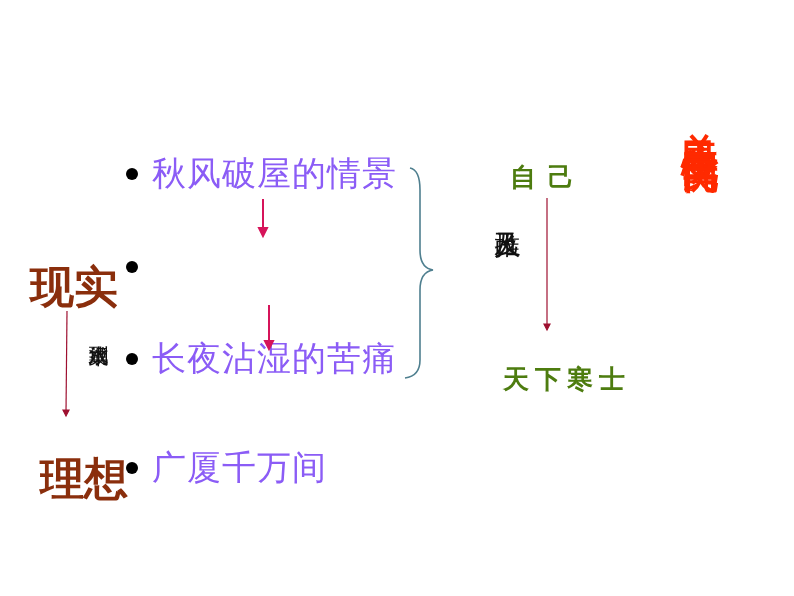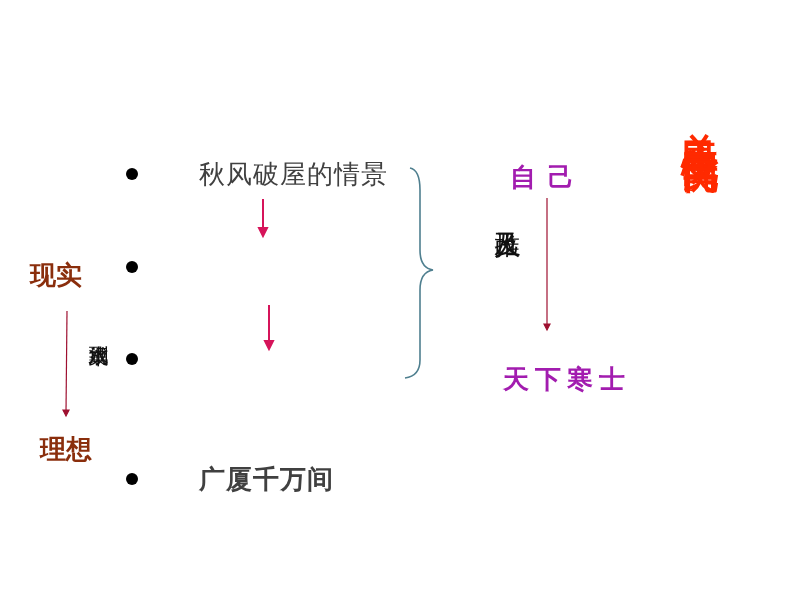--- a/index.html
+++ b/index.html
@@ -1,41 +1,42 @@
 <!DOCTYPE html>
 <html><head>
 <meta charset="utf-8">
 <style>
   html, body { margin: 0; padding: 0; }
   body { width: 794px; height: 596px; background: #ffffff; position: relative; overflow: hidden;
          font-family: "DejaVu Sans", "Liberation Sans", sans-serif; }
   .abs { position: absolute; }
   .bullet-row { position: absolute; left: 126px; display: flex; align-items: center; height: 44px; }
   .dot { width: 12px; height: 12px; border-radius: 50%; background: #000; margin-right: 14px; }
-  .row-text { font-size: 26px; color: #404040; letter-spacing: 1px; font-family: "DejaVu Serif", "Liberation Serif", serif; margin-left: 47px; }
-  .label-big { font-size: 26px; font-weight: bold; color: #8a2e0c; font-family: "DejaVu Sans", sans-serif; }
+  .row-text { font-size: 34px; color: #8b5cf6; letter-spacing: 1px; font-family: "DejaVu Serif", "Liberation Serif", serif; }
+  .label-big { font-size: 44px; font-weight: bold; color: #8a2e0c; font-family: "DejaVu Sans", sans-serif; }
   .vtext { writing-mode: vertical-rl; text-orientation: upright; color: #111; }
   .vred { writing-mode: vertical-rl; text-orientation: upright; color: #ff2a00; font-weight: bold;
           font-size: 36px; letter-spacing: 4px; font-family: "DejaVu Sans", sans-serif; }
-  .bold-cn { font-size: 26px; font-weight: bold; color: #a21caf; letter-spacing: 12px; font-family: "DejaVu Serif", serif; }
+  .bold-cn { font-size: 26px; font-weight: bold; color: #4d7c0f; letter-spacing: 12px; font-family: "DejaVu Serif", serif; }
 </style>
 </head>
 <body>
 
 <div class="bullet-row" style="top:152px;">
   <span class="dot"></span>
   <span class="row-text">秋风破屋的情景</span>
 </div>
 <div class="bullet-row" style="top:245px;">
   <span class="dot"></span>
 </div>
 <div class="bullet-row" style="top:337px;">
   <span class="dot"></span>
+  <span class="row-text">长夜沾湿的苦痛</span>
 </div>
-<div class="bullet-row" style="top:457px;font-weight:bold;">
+<div class="bullet-row" style="top:446px;">
   <span class="dot"></span>
   <span class="row-text">广厦千万间</span>
 </div>
 
 <svg class="abs" style="left:0;top:0;" width="794" height="596">
   <g stroke="#d6145a" stroke-width="2" fill="#d6145a">
     <line x1="263" y1="199" x2="263" y2="230"></line>
     <polygon points="259,228 267,228 263,236"></polygon>
   </g>
   <g stroke="#d6145a" stroke-width="2" fill="#d6145a">
@@ -49,19 +50,19 @@
   <g stroke="#9e1030" stroke-width="1.2" fill="#9e1030">
     <line x1="547" y1="198" x2="547" y2="326"></line>
     <polygon points="544,324 550,324 547,330"></polygon>
   </g>
 
   <path d="M410,168 Q420,170 420,190 L420,250 Q420,268 433,270 Q420,272 420,290 L420,360 Q420,376 405,378" stroke="#4f7f8f" stroke-width="1.6" fill="none"></path>
 </svg>
 
 <div class="abs label-big" style="left:30px;top:258px;">现实</div>
 <div class="abs vtext" style="left:88px;top:330px;font-size:20px;line-height:22px;">水到渠成</div>
-<div class="abs label-big" style="left:40px;top:432px;">理想</div>
+<div class="abs label-big" style="left:40px;top:450px;">理想</div>
 
 <div class="abs bold-cn" style="left:510px;top:160px;">自己</div>
 <div class="abs vtext" style="left:494px;top:212px;font-size:26px;line-height:28px;">推己及人</div>
 <div class="abs bold-cn" style="left:503px;top:362px;letter-spacing:6px;text-align:right;">天下寒士</div>
 
 <div class="abs vred" style="left:680px;top:104px;line-height:40px;">关心民生忧国忧民</div>
 
 </body></html>

